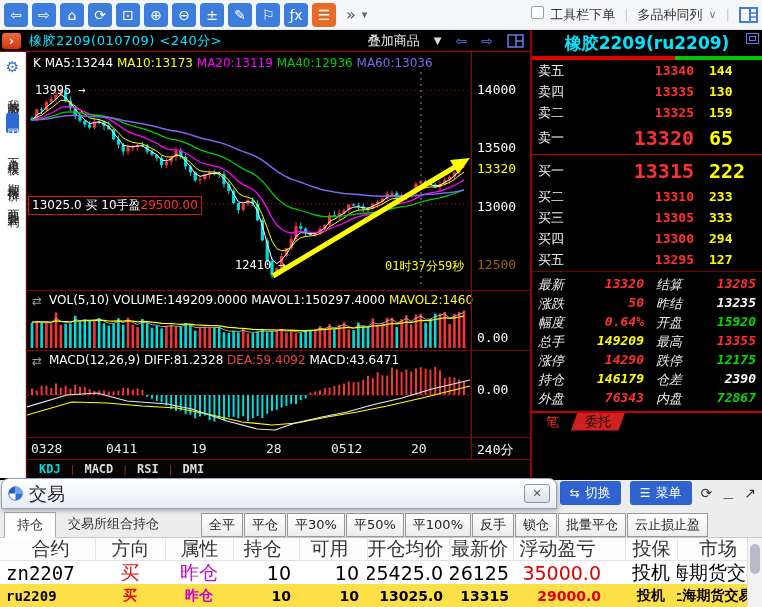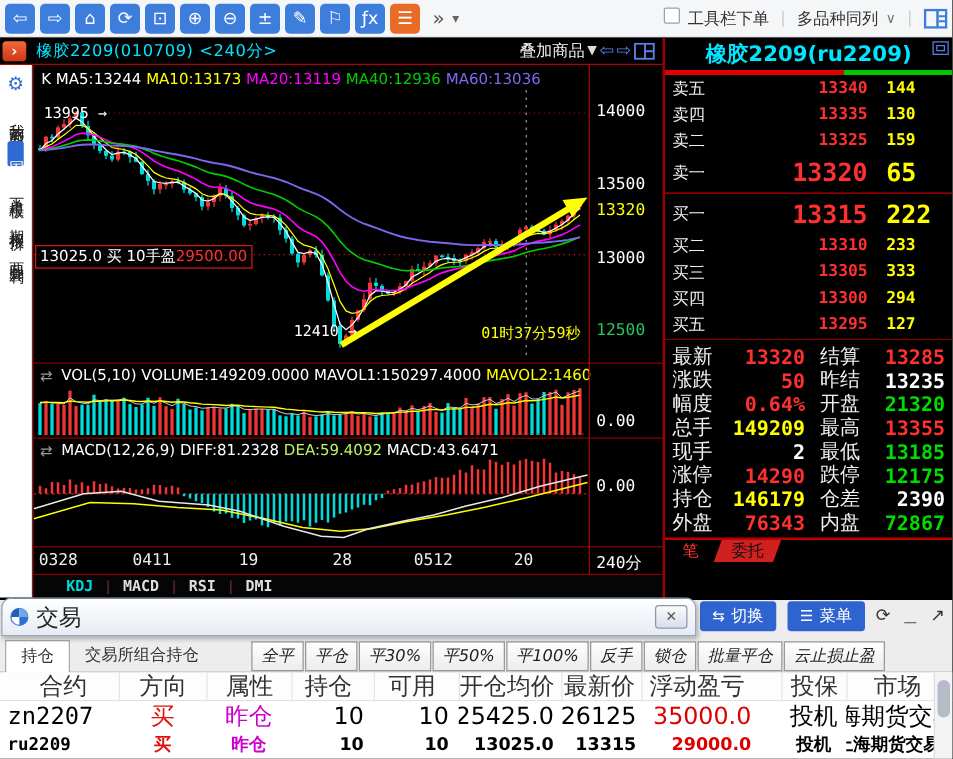--- a/index.html
+++ b/index.html
@@ -22,21 +22,21 @@
   .tb-multi{display:flex;align-items:center;gap:6px;cursor:pointer;}
   .tb-caret{color:#777;font-size:11px;}
   .tb-split{width:19px;height:16px;cursor:pointer;}
 
   
   .ct-bar{position:absolute;left:0;top:30px;width:530px;height:22px;background:#000;
     border-bottom:1px solid #b00000;display:flex;align-items:center;padding:0 6px 0 2px;}
   .ct-expand{width:19px;height:16px;border-radius:3px;background:linear-gradient(#f06a3c,#cf3512);
     color:#fff;font-size:12px;font-weight:bold;display:flex;align-items:center;justify-content:center;cursor:pointer;}
   .ct-title{color:#00e4ff;font-size:13px;margin-left:8px;letter-spacing:.5px;}
-  .ct-right{margin-left:auto;display:flex;align-items:center;gap:2px;}
+  .ct-right{margin-left:auto;display:flex;align-items:center;gap:14px;}
   .ct-overlay{color:#eee;font-size:13px;cursor:pointer;}
   .ct-caret{color:#ddd;font-size:10px;cursor:pointer;}
   .ct-nav{color:#5b7fe8;font-size:14px;cursor:pointer;}
   .ct-grid{width:17px;height:14px;cursor:pointer;}
 
   
   .sidebar{position:absolute;left:0;top:52px;width:26px;height:426px;background:#fff;
     border-right:1px solid #d8d8d8;display:flex;flex-direction:column;align-items:center;padding-top:8px;gap:12px;}
   .sb-gear{color:#2f6fd0;font-size:15px;cursor:pointer;line-height:1;}
   .sb-item{writing-mode:vertical-rl;text-orientation:upright;font-size:12px;letter-spacing:2px;
@@ -55,21 +55,21 @@
   .k-label{position:absolute;color:#fff;font-size:12px;font-family:"DejaVu Sans Mono","DejaVu Sans",sans-serif;z-index:6;}
   .pos-box{position:absolute;left:1px;top:144px;border:1px solid #d01818;padding:0 3px;
     font-size:12px;background:rgba(0,0,0,.55);z-index:7;white-space:nowrap;
     font-family:"DejaVu Sans Mono","DejaVu Sans",sans-serif;color:#fff;}
   .pos-profit{color:#ff3232;}
   .countdown{position:absolute;left:358px;top:206px;color:#ffff00;font-size:12px;z-index:6;
     font-family:"DejaVu Sans Mono","DejaVu Sans",sans-serif;}
   .timeline{position:absolute;left:0;top:386px;width:444px;height:21px;}
   .tl-lab{position:absolute;top:3px;color:#eee;font-size:13px;font-family:"DejaVu Sans Mono","DejaVu Sans",sans-serif;}
   .ind-tabs{position:absolute;left:0;top:407px;width:504px;height:19px;border-top:1px solid #8a0000;
-    display:flex;align-items:center;padding-left:16px;background:#050505;}
+    display:flex;align-items:center;padding-left:2px;background:#050505;}
   .ind-tab{color:#ddd;font-size:12px;font-weight:bold;padding:0 10px;cursor:pointer;
     font-family:"DejaVu Sans Mono","DejaVu Sans",sans-serif;}
   .ind-tab.active{color:#00d8d8;}
   .ind-tab-sep{color:#803030;font-size:11px;}
 
   
   .quote{position:absolute;left:530px;top:30px;width:232px;height:450px;background:#000;
     border-left:2px solid #9a0000;color:#fff;}
   .q-title{height:26px;display:flex;align-items:center;justify-content:center;
     color:#00e4ff;font-size:17px;font-weight:bold;position:relative;}
@@ -83,21 +83,21 @@
   .q-price{flex:1;text-align:right;color:#ff3030;font-size:13px;font-weight:bold;
     font-family:"DejaVu Sans Mono","DejaVu Sans",sans-serif;}
   .q-vol{width:62px;text-align:left;padding-left:15px;color:#ffff00;font-size:13px;font-weight:bold;
     font-family:"DejaVu Sans Mono","DejaVu Sans",sans-serif;}
   .q-row.big{height:30px;}
   .q-row.big .q-price{font-size:20px;}
   .q-row.big .q-vol{font-size:20px;}
   .q-sep{height:1px;background:#7a0000;margin:1px 0;}
   .q-sep.bright{background:#c00000;}
   .q-stats{padding:3px 6px 0 6px;}
-  .q-srow{display:flex;align-items:center;height:19px;font-size:16px;}
+  .q-srow{display:flex;align-items:flex-start;height:19px;font-size:13px;font-style:italic;}
   .q-sl{width:46px;color:#f0f0f0;}
   .q-sv{width:60px;text-align:right;font-weight:bold;font-family:"DejaVu Sans Mono","DejaVu Sans",sans-serif;}
   .q-sl2{width:46px;margin-left:12px;}
   .q-sv2{flex:1;text-align:right;font-weight:bold;font-family:"DejaVu Sans Mono","DejaVu Sans",sans-serif;}
   .q-tabs{display:flex;align-items:center;height:19px;border-top:2px solid #c00000;margin-top:2px;padding-left:8px;gap:6px;}
   .q-tab{font-size:13px;color:#ff3030;cursor:pointer;padding:0 6px;}
   .q-tab.active{background:#d02020;color:#111;clip-path:polygon(12% 0,100% 0,88% 100%,0 100%);padding:0 14px;}
 
   
   .bottom{position:absolute;left:0;top:480px;width:762px;height:127px;background:#ededed;}
@@ -110,27 +110,27 @@
     display:flex;align-items:center;justify-content:center;cursor:pointer;}
   .b-controls{position:absolute;right:6px;top:1px;display:flex;align-items:center;gap:9px;z-index:9;}
   .b-btn{background:#2f63cf;color:#fff;font-size:13px;padding:3px 10px;border-radius:3px;cursor:pointer;
     display:flex;align-items:center;gap:5px;}
   .b-btn .ic{font-size:12px;}
   .b-ic{color:#333;font-size:14px;cursor:pointer;}
   .bt-tabs{position:absolute;left:0;top:32px;width:762px;height:26px;display:flex;align-items:center;
     padding:0 4px;border-bottom:1px solid #c9c9c9;}
   .bt-tab{font-size:13px;color:#333;padding:3px 12px;cursor:pointer;}
   .bt-tab.active{background:#fff;border:1px solid #aaa;border-bottom:1px solid #fff;}
-  .bt-ops{margin-left:30px;display:flex;gap:1px;font-style:italic;}
+  .bt-ops{margin-left:30px;display:flex;gap:1px;}
   .op-btn{font-size:13px;color:#222;background:linear-gradient(#ffffff,#ececec);border:1px solid #999;
     padding:2px 7px;cursor:pointer;white-space:nowrap;}
   .tbl{position:absolute;left:0;top:58px;width:762px;}
   .trow{display:flex;height:23px;align-items:center;background:#fff;}
   .trow.hdr{color:#333;border-bottom:1px solid #e2e2e2;background:#fdfdfd;}
-  .trow.sel{background:#ffffff;font-weight:bold;font-size:14px;}
+  .trow.sel{background:#fde047;font-weight:bold;font-size:14px;}
   .tc{font-size:19px;overflow:hidden;white-space:nowrap;height:100%;display:flex;align-items:center;}
   .trow.sel .tc{font-size:14px;}
   .trow.hdr .tc{justify-content:center;border-left:1px solid #e5e5e5;}
   .trow.hdr .tc:first-child{border-left:none;}
   .c0{width:95px;padding-left:6px;font-family:"DejaVu Sans Mono","DejaVu Sans",sans-serif;}
   .c1{width:70px;justify-content:center;color:#e01010;}
   .c2{width:68px;justify-content:center;color:#cc00cc;}
   .c3{width:66px;justify-content:flex-end;padding-right:8px;}
   .c4{width:68px;justify-content:flex-end;padding-right:8px;}
   .c5{width:82px;justify-content:flex-end;padding-right:6px;}
@@ -532,21 +532,21 @@
         <rect x="426.1" y="22.8" width="2.6" height="34.2" fill="#f23535"></rect>
         <rect x="430.9" y="21.0" width="2.6" height="36.0" fill="#f23535"></rect>
         <rect x="435.7" y="19.5" width="2.6" height="37.5" fill="#f23535"></rect>
         <polyline fill="none" stroke="#cccccc" stroke-width=".8" points="5.0,31.5 9.8,30.8 14.6,31.3 19.4,31.5 24.2,32.2 29.0,27.4 33.8,30.3 38.6,31.4 43.4,32.1 48.2,28.8 53.0,29.5 57.8,29.0 62.6,29.1 67.4,29.0 72.2,28.1 77.0,30.0 81.8,32.1 86.6,32.3 91.4,30.0 96.2,31.6 101.0,29.5 105.8,31.5 110.6,33.6 115.4,31.0 120.2,31.5 125.0,33.8 129.8,34.3 134.6,35.6 139.4,35.3 144.2,34.8 149.0,35.3 153.8,35.5 158.6,33.9 163.4,33.8 168.2,36.4 173.0,36.6 177.8,36.3 182.6,36.2 187.4,36.5 192.2,36.4 197.0,38.6 201.8,40.1 206.6,40.0 211.4,40.6 216.2,39.4 221.0,40.8 225.8,41.4 230.6,41.0 235.4,40.0 240.2,40.6 245.0,40.4 249.8,39.9 254.6,39.1 259.4,40.2 264.2,39.7 269.0,40.8 273.8,41.4 278.6,40.3 283.4,39.7 288.2,39.2 293.0,37.3 297.8,37.7 302.6,35.6 307.4,36.8 312.2,35.5 317.0,33.6 321.8,35.8 326.6,37.3 331.4,34.7 336.2,34.9 341.0,35.4 345.8,31.7 350.6,32.9 355.4,32.4 360.2,29.8 365.0,28.4 369.8,31.8 374.6,30.2 379.4,27.6 384.2,30.2 389.0,27.2 393.8,25.2 398.6,28.2 403.4,28.1 408.2,25.6 413.0,24.2 417.8,22.7 422.6,27.3 427.4,25.2 432.2,23.3 437.0,21.6"></polyline>
         <polyline fill="none" stroke="#ffff00" stroke-width="1.2" points="5.0,31.0 9.8,30.8 14.6,30.9 19.4,30.9 24.2,31.1 29.0,29.9 33.8,30.3 38.6,30.5 43.4,30.8 48.2,30.0 53.0,30.0 57.8,29.7 62.6,29.6 67.4,29.4 72.2,29.1 77.0,29.4 81.8,30.0 86.6,30.2 91.4,29.8 96.2,30.2 101.0,29.7 105.8,30.2 110.6,30.8 115.4,30.4 120.2,30.6 125.0,31.2 129.8,31.6 134.6,32.3 139.4,32.5 144.2,32.7 149.0,33.0 153.8,33.3 158.6,33.1 163.4,33.1 168.2,33.8 173.0,34.1 177.8,34.3 182.6,34.5 187.4,34.7 192.2,34.8 197.0,35.6 201.8,36.3 206.6,36.7 211.4,37.2 216.2,37.3 221.0,37.8 225.8,38.3 230.6,38.6 235.4,38.5 240.2,38.8 245.0,38.9 249.8,39.0 254.6,38.8 259.4,39.1 264.2,39.1 269.0,39.4 273.8,39.7 278.6,39.6 283.4,39.4 288.2,39.3 293.0,38.7 297.8,38.6 302.6,37.9 307.4,37.9 312.2,37.3 317.0,36.6 321.8,36.7 326.6,37.0 331.4,36.3 336.2,36.1 341.0,36.0 345.8,34.9 350.6,34.8 355.4,34.4 360.2,33.4 365.0,32.5 369.8,32.8 374.6,32.2 379.4,31.2 384.2,31.4 389.0,30.4 393.8,29.4 398.6,29.6 403.4,29.3 408.2,28.5 413.0,27.7 417.8,26.7 422.6,27.4 427.4,26.8 432.2,26.0 437.0,25.1"></polyline>
         <line x1="355" y1="56" x2="443" y2="56" stroke="#cc1111" stroke-dasharray="1,3"></line>
       </svg>
 
     <div class="hsep" style="top:298px;"></div>
     <span class="swap-ic" style="left:5px;top:302px;">⇄</span>
-    <div class="legend" id="macd-legend" style="left:22px;top:301px;"><span style="color: rgb(255, 255, 255);">MACD(12,26,9) DIFF:81.2328 </span><span style="color: #bef264;">DEA:59.4092 </span><span style="color: rgb(255, 255, 255);">MACD:43.6471</span></div>
+    <div class="legend" id="macd-legend" style="left:22px;top:301px;"><span style="color: rgb(255, 255, 255);">MACD(12,26,9) DIFF:81.2328 </span><span style="color: #ef4444;">DEA:59.4092 </span><span style="color: rgb(255, 255, 255);">MACD:43.6471</span></div>
     <svg id="macd-svg" width="444" height="87" style="position:absolute;left:0;top:299px;">
         <line x1="0" y1="44" x2="443" y2="44" stroke="#cc1111" stroke-dasharray="2,3"></line>
         <line x1="5.0" y1="44" x2="5.0" y2="37.6" stroke="#f23535" stroke-width="2"></line>
         <line x1="9.8" y1="44" x2="9.8" y2="39.6" stroke="#f23535" stroke-width="2"></line>
         <line x1="14.6" y1="44" x2="14.6" y2="34.5" stroke="#f23535" stroke-width="2"></line>
         <line x1="19.4" y1="44" x2="19.4" y2="34.7" stroke="#f23535" stroke-width="2"></line>
         <line x1="24.2" y1="44" x2="24.2" y2="37.0" stroke="#f23535" stroke-width="2"></line>
         <line x1="29.0" y1="44" x2="29.0" y2="32.6" stroke="#f23535" stroke-width="2"></line>
         <line x1="33.8" y1="44" x2="33.8" y2="36.6" stroke="#f23535" stroke-width="2"></line>
         <line x1="38.6" y1="44" x2="38.6" y2="34.7" stroke="#f23535" stroke-width="2"></line>
@@ -645,21 +645,21 @@
         <span class="tl-lab" style="left: 239px;">28</span>
         <span class="tl-lab" style="left: 304px;">0512</span>
         <span class="tl-lab" style="left: 384px;">20</span>
       </div>
 
     <div class="axis-col" id="axis-col">
         <span class="axis-lab" style="top: 30px; color: rgb(255, 255, 255);">14000</span>
         <span class="axis-lab" style="top: 88px; color: rgb(255, 255, 255);">13500</span>
         <span class="axis-lab" style="top: 109px; color: rgb(255, 255, 0);">13320</span>
         <span class="axis-lab" style="top: 147px; color: rgb(255, 255, 255);">13000</span>
-        <span class="axis-lab" style="top: 205px; color: #22c55e;">12500</span>
+        <span class="axis-lab" style="top: 205px; color: #a16207;">12500</span>
         <span class="axis-lab" style="top: 278px; color: rgb(255, 255, 255);">0.00</span>
         <span class="axis-lab" style="top: 330px; color: rgb(255, 255, 255);">0.00</span>
         <span class="axis-lab" style="top: 389px;">240分</span>
       </div>
 
     <div class="ind-tabs" id="ind-tabs">
         <span class="ind-tab active">KDJ</span>
         <span class="ind-tab-sep">|</span>
         <span class="ind-tab">MACD</span>
         <span class="ind-tab-sep">|</span>
@@ -739,33 +739,27 @@
         <div class="q-srow">
           <span class="q-sl">涨跌</span>
           <span class="q-sv" style="color: rgb(255, 48, 48);">50</span>
           <span class="q-sl2 q-sl">昨结</span>
           <span class="q-sv2" style="color: rgb(255, 255, 255);">13235</span>
         </div>
         <div class="q-srow">
           <span class="q-sl">幅度</span>
           <span class="q-sv" style="color: rgb(255, 48, 48);">0.64%</span>
           <span class="q-sl2 q-sl">开盘</span>
-          <span class="q-sv2" style="color: rgb(0, 220, 0);">21320</span>
+          <span class="q-sv2" style="color: rgb(0, 220, 0);">15920</span>
         </div>
         <div class="q-srow">
           <span class="q-sl">总手</span>
           <span class="q-sv" style="color: rgb(255, 255, 0);">149209</span>
           <span class="q-sl2 q-sl">最高</span>
           <span class="q-sv2" style="color: rgb(255, 48, 48);">13355</span>
-        </div>
-        <div class="q-srow">
-          <span class="q-sl">现手</span>
-          <span class="q-sv" style="color: rgb(255, 255, 255);">2</span>
-          <span class="q-sl2 q-sl">最低</span>
-          <span class="q-sv2" style="color: rgb(0, 220, 0);">13185</span>
         </div>
         <div class="q-srow">
           <span class="q-sl">涨停</span>
           <span class="q-sv" style="color: rgb(255, 48, 48);">14290</span>
           <span class="q-sl2 q-sl">跌停</span>
           <span class="q-sv2" style="color: rgb(0, 220, 0);">12175</span>
         </div>
         <div class="q-srow">
           <span class="q-sl">持仓</span>
           <span class="q-sv" style="color: rgb(255, 255, 0);">146179</span>

